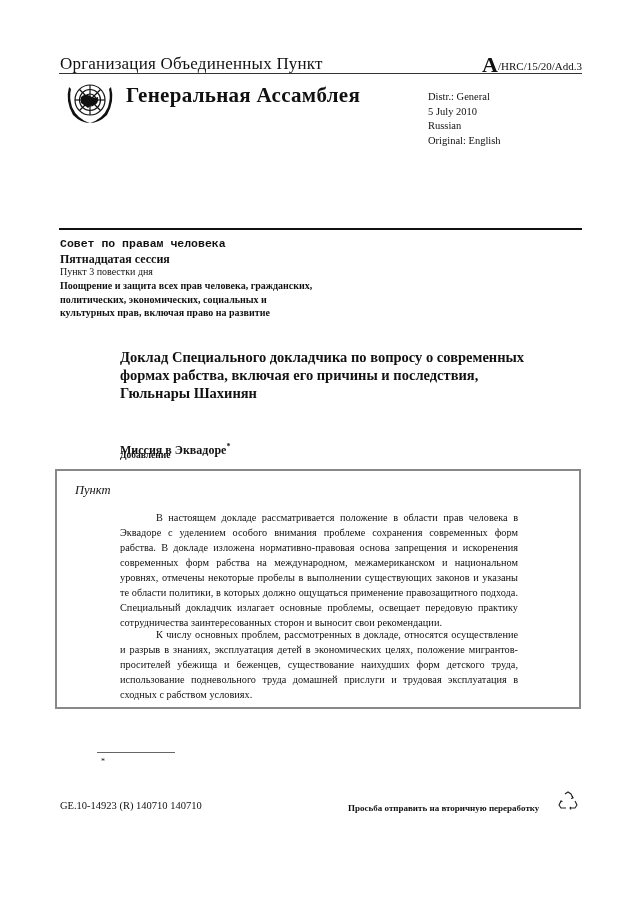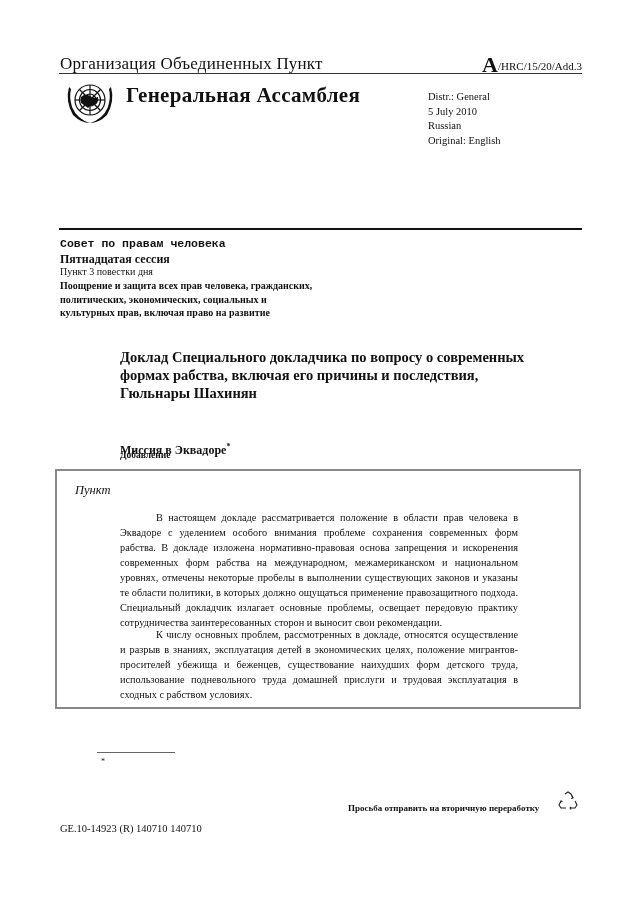--- a/index.html
+++ b/index.html
@@ -22,21 +22,21 @@
   .mission { left:120px; top:442px; font-size:12px; font-weight:bold; }
   .mission sup { font-size:8px; }
   .box { left:55px; top:469px; width:526px; height:240px; border:2px solid #888; box-sizing:border-box; }
   .resume-h { left:75px; top:483px; font-size:12.5px; font-style:italic; }
   .para { left:120px; width:398px; font-size:10.3px; line-height:15px; text-align:justify; text-indent:36px; }
   .p1 { top:501px;margin-top:9px; }
   .p2 { top:627px; }
   .fn-rule { left:97px; top:752px; width:78px; height:1px; background:#666; }
   .fn { left:108px; top:757px; width:420px; font-size:9px; line-height:13px; }
   .fn .star { position:absolute; left:-7px; top:-2px; font-size:8px; }
-  .docnum { left:60px; top:800px; font-size:10.5px;margin-top:23px; }
+  .docnum { left:60px; top:800px; font-size:10.5px; }
   .recycle-text { left:348px; top:803px; font-size:9px; font-weight:bold; }
   .recycle-icon { left:556px; top:790px; width:24px; height:24px; }
 </style>
 </head>
 <body>
 
 <div class="abs org">Организация Объединенных Пункт</div>
 <div class="abs symbol"><span class="big">A</span><span>/HRC/15/20/Add.3</span></div>
 <div class="abs hr-top"></div>
 

